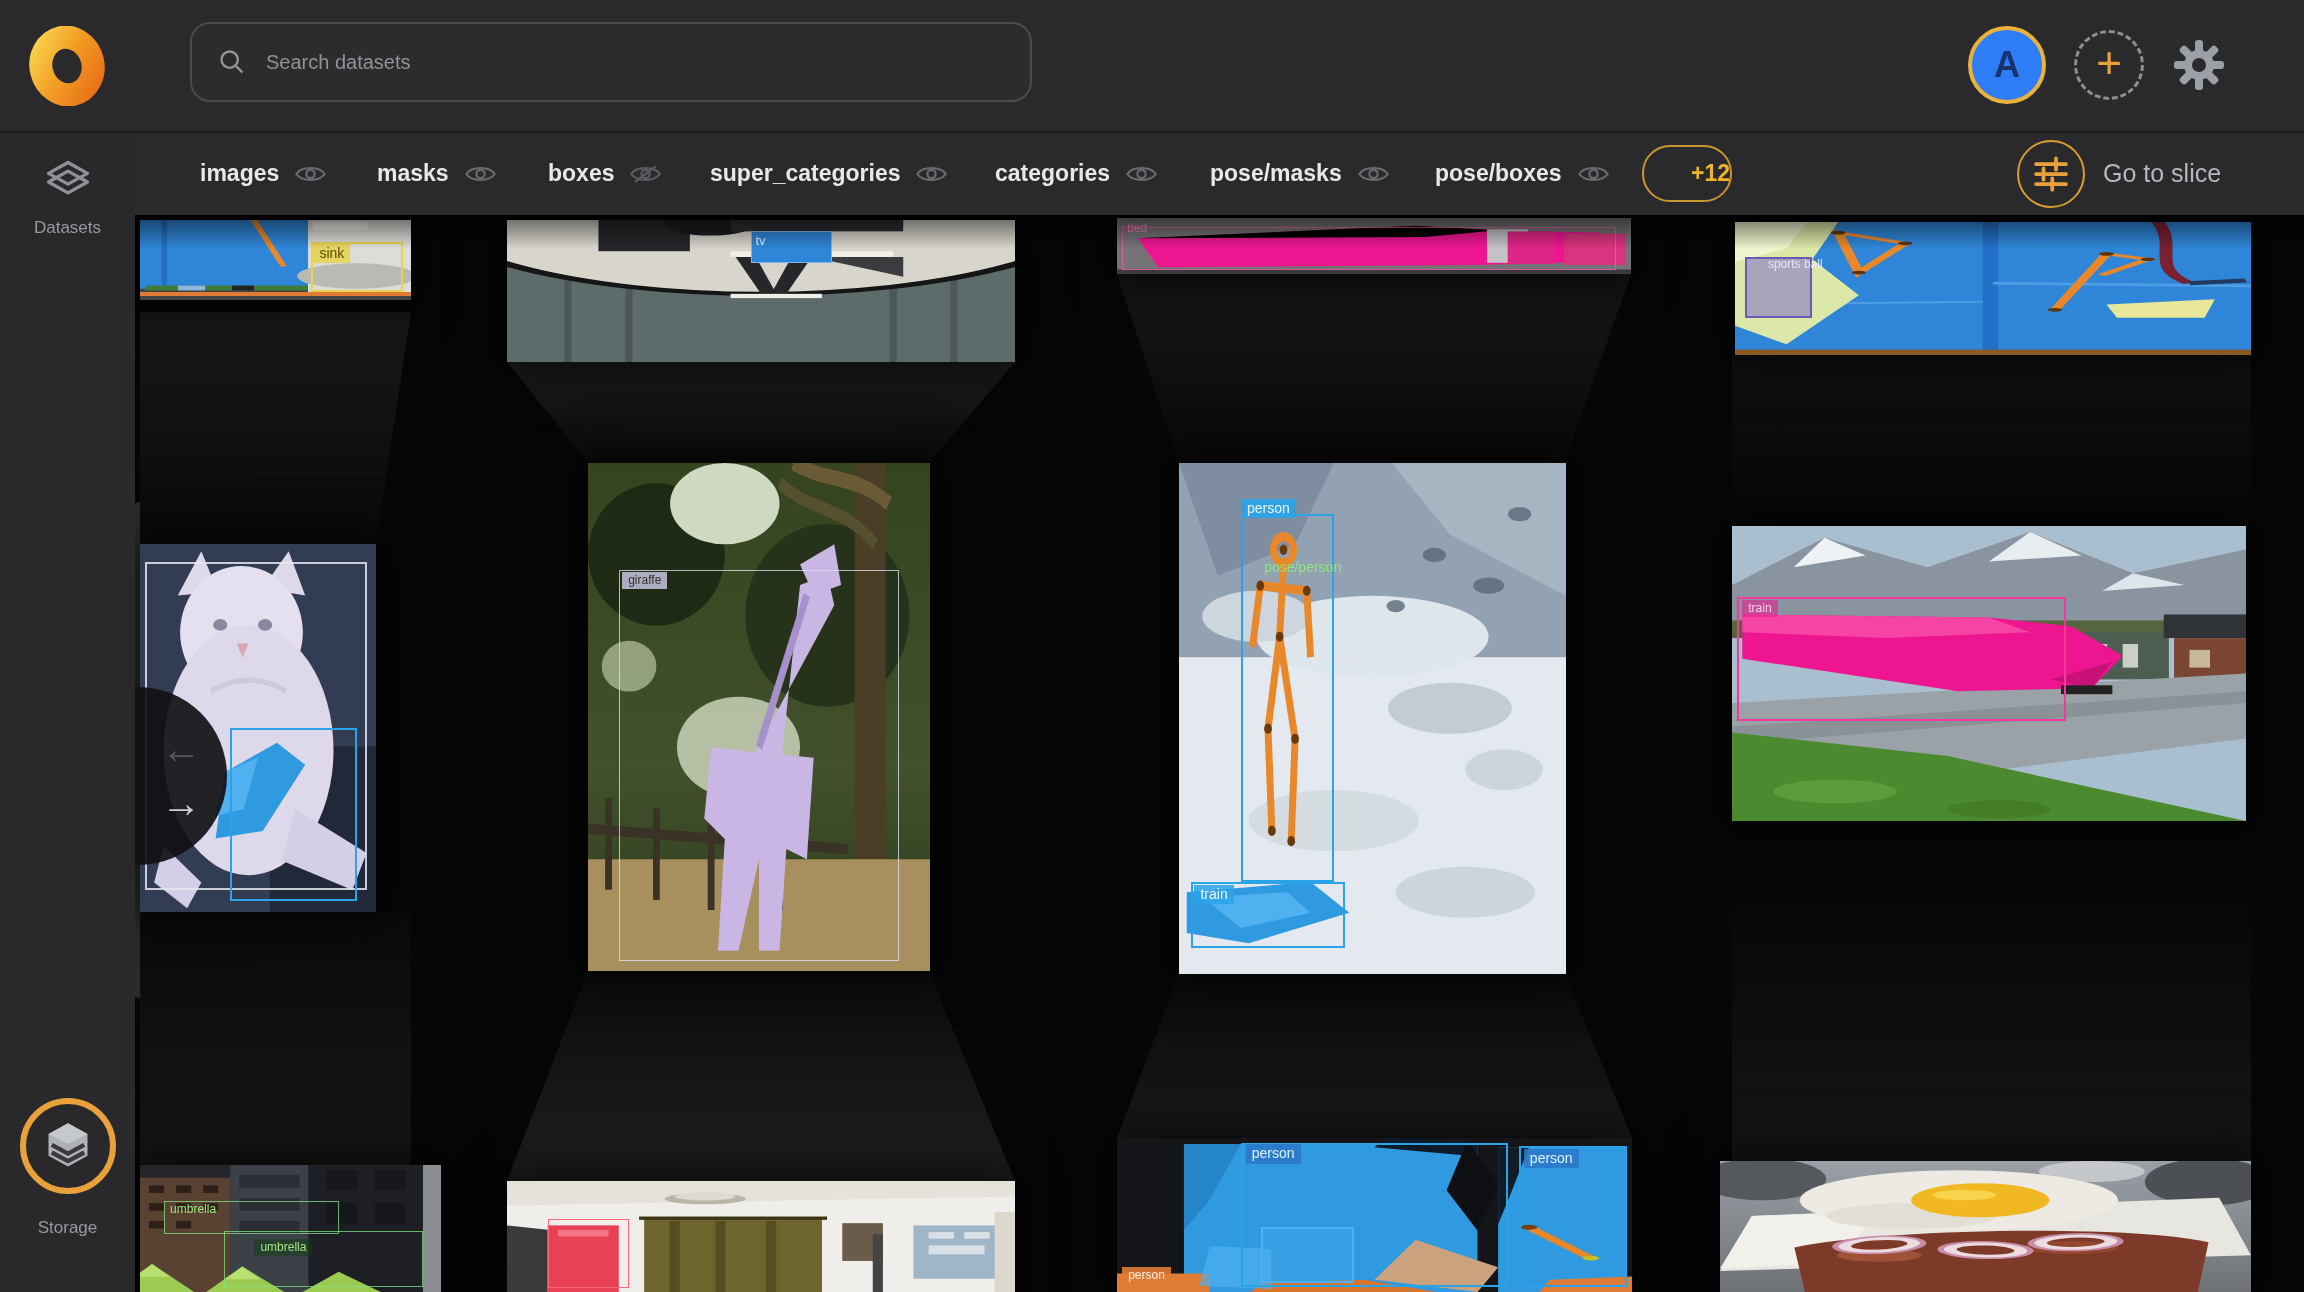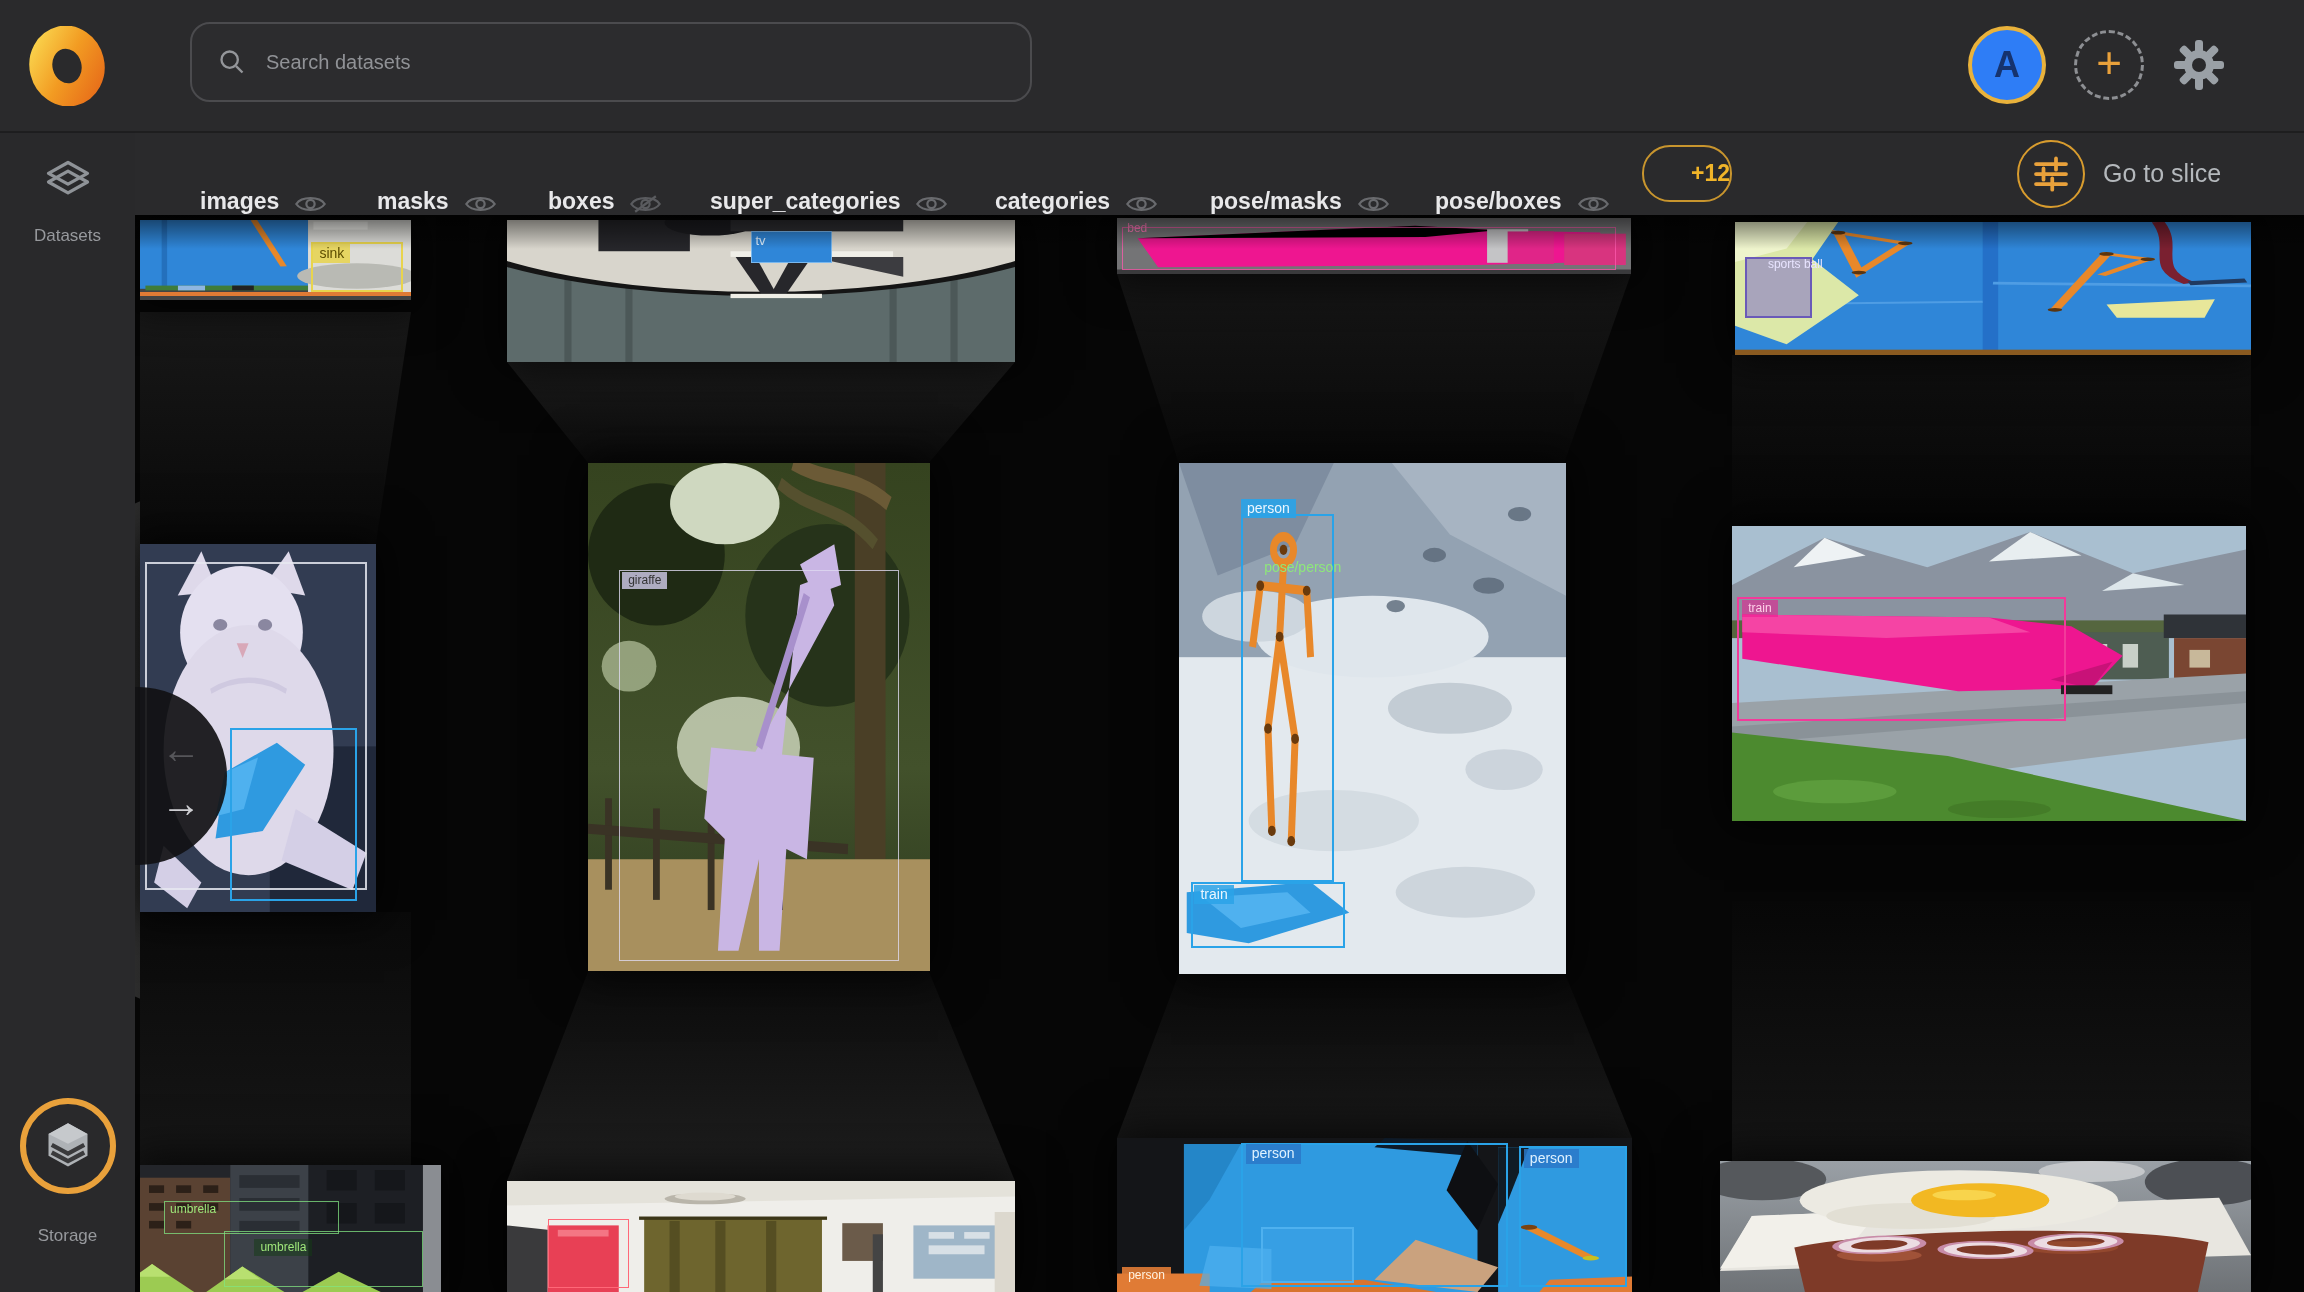--- a/index.html
+++ b/index.html
@@ -20,35 +20,35 @@
   .avatar { position:absolute; left:1968px; top:26px; width:78px; height:78px; border-radius:50%;
     background:#2e7df6; border:4px solid #e9b23b; display:flex; align-items:center; justify-content:center; }
   .avatar span { color:#16336e; font-size:36px; font-weight:bold; }
   .plus-btn { position:absolute; left:2074px; top:30px; width:70px; height:70px; border-radius:50%;
     border:3px dashed #8d8f93; display:flex; align-items:center; justify-content:center; }
   .plus-btn span { color:#e9a13b; font-size:44px; font-weight:300; line-height:1; margin-top:-4px; }
   .gear-btn { position:absolute; left:2170px; top:36px; width:58px; height:58px; }
 
   
   .toolbar { position:absolute; left:135px; top:132px; width:2169px; height:83px; background:#2a2a2c; z-index:30; }
-  .chip { position:absolute; top:0; height:83px; display:flex; align-items:flex-end; gap:16px; cursor:pointer; }
+  .chip { position:absolute; top:0; height:83px; display:flex; align-items:center; gap:16px; cursor:pointer; }
   .chip .lbl { color:#e8e8ea; font-size:23px; font-weight:bold; }
   .chip svg { opacity:.75; }
   .more-badge { position:absolute; left:1507px; top:13px; width:90px; height:57px; border:2px solid #c8952e;
     border-radius:28px; display:flex; align-items:center; justify-content:flex-end;
     color:#f0b429; font-size:23px; font-weight:bold; }
   .slice-btn { position:absolute; left:1882px; top:8px; width:68px; height:68px; border-radius:50%;
     border:2px solid #d89c2e; display:flex; align-items:center; justify-content:center; }
   .slice-label { position:absolute; left:1968px; top:0; height:83px; display:flex; align-items:center;
     color:#b4b8bc; font-size:25px; }
 
   
   .sidebar { position:absolute; left:0; top:132px; width:135px; height:1160px; background:#29292b; z-index:30; }
   .side-item { position:absolute; left:0; width:135px; display:flex; flex-direction:column;
-    align-items:center; gap:18px; cursor:pointer; }
+    align-items:center; gap:10px; cursor:pointer; }
   .side-item .slbl { color:#97999d; font-size:17px; }
   .ring { width:96px; height:96px; border-radius:50%; border:6px solid #e9a13b;
     display:flex; align-items:center; justify-content:center; }
 
   
   .stage { position:absolute; left:135px; top:215px; width:2169px; height:1077px;
     background:#060606; overflow:hidden; z-index:10; }
   .stage::before { content:""; position:absolute; left:0; top:0; width:100%; height:34px;
     background:linear-gradient(rgba(0,0,0,.55),transparent); z-index:5; }
   .wedge { position:absolute; z-index:1; }

